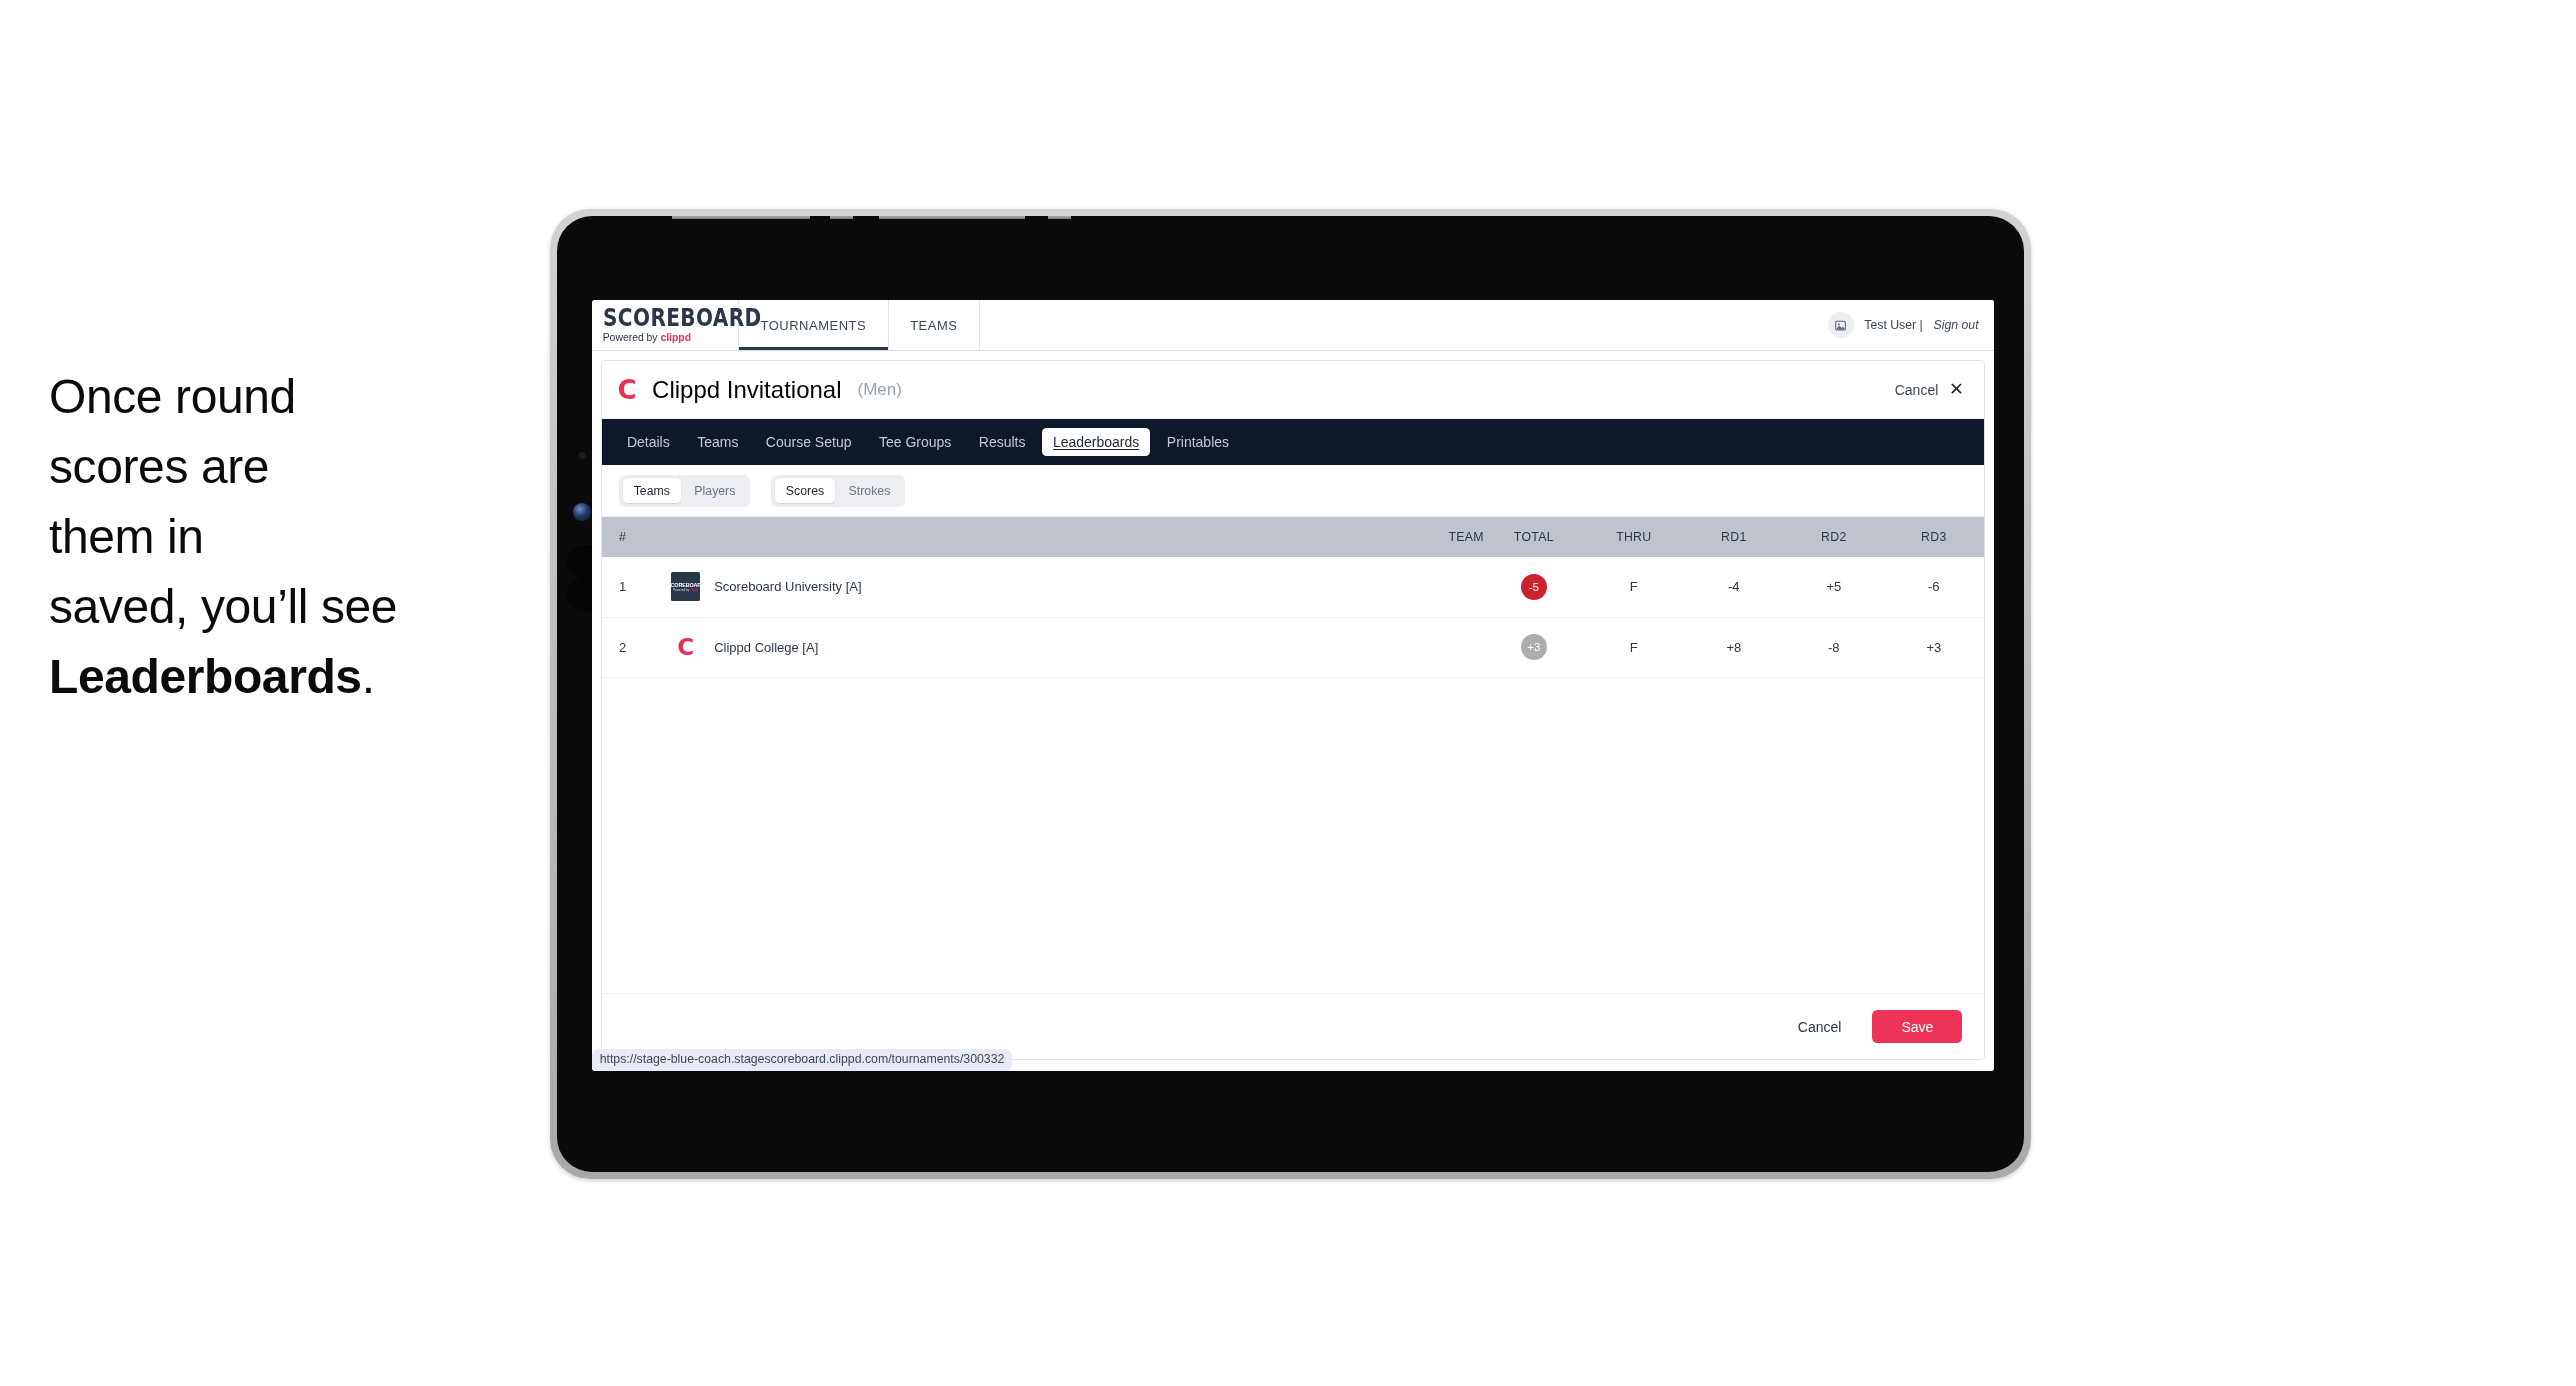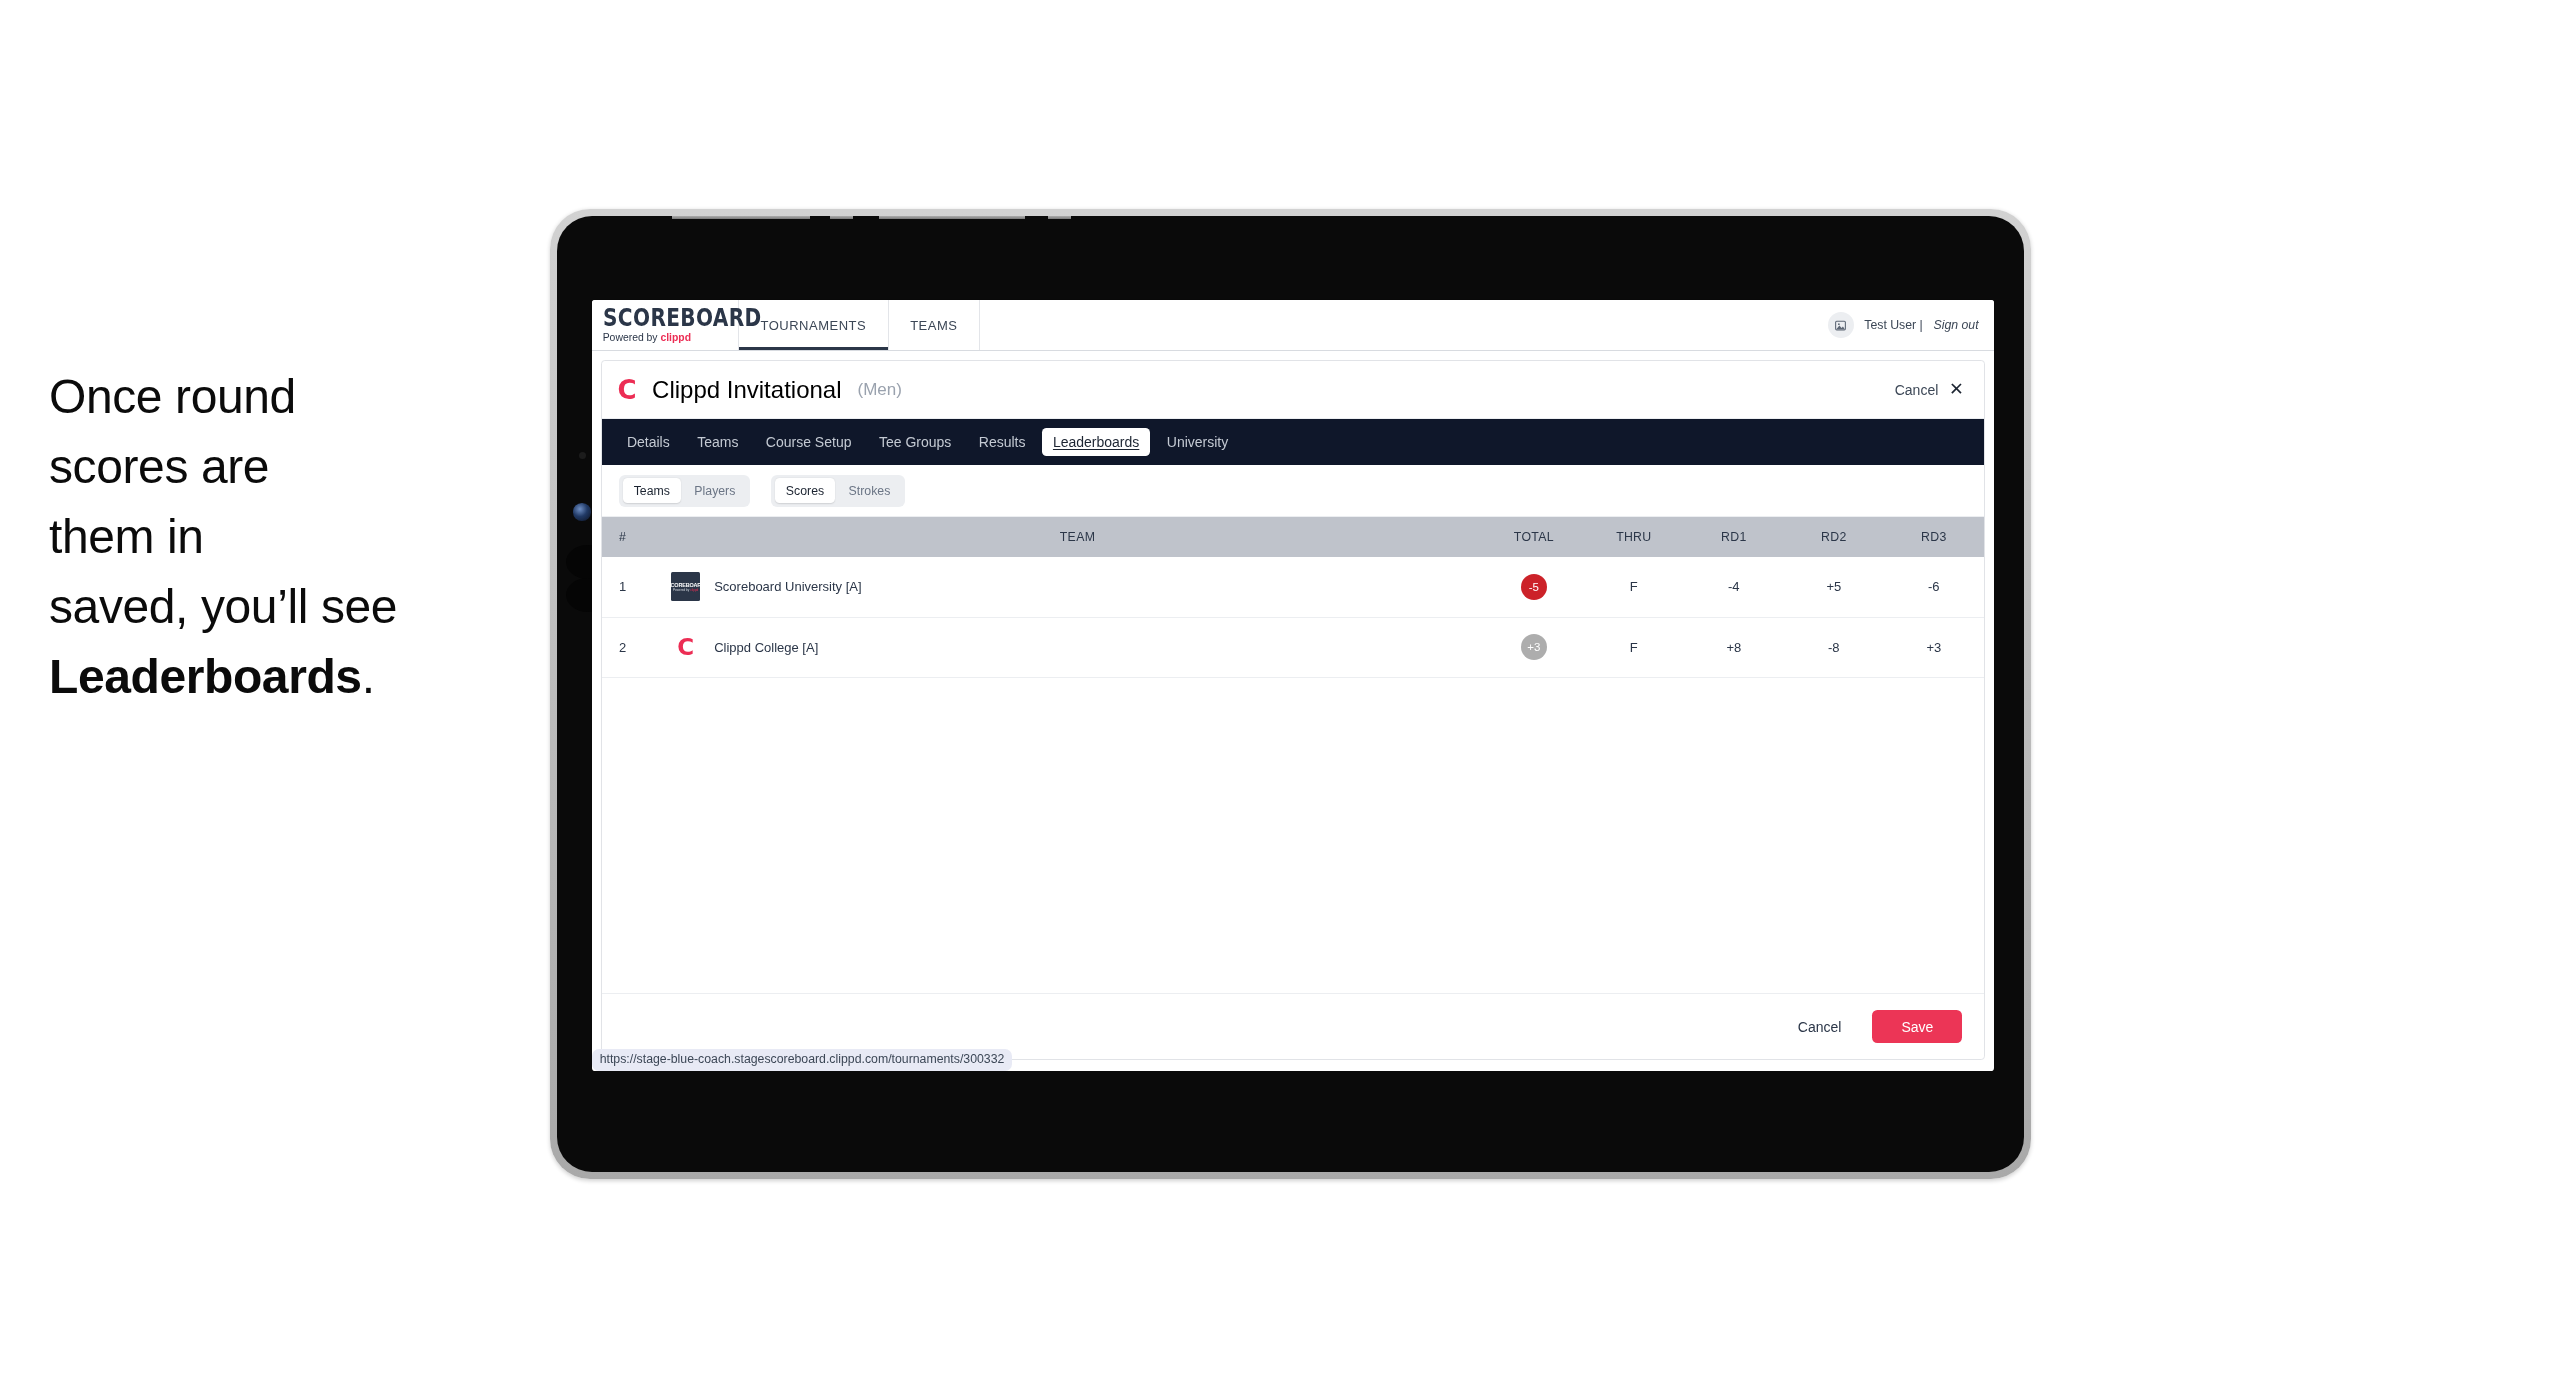--- a/index.html
+++ b/index.html
@@ -217,21 +217,21 @@
   .tbl { width: 100%; border-collapse: collapse; table-layout: fixed; }
   .tbl thead tr { background: #bfc3cb; height: 40px; }
   .tbl th {
     font-size: 12.3px; font-weight: 400; color: #2b3648;
     letter-spacing: 0.3px;
   }
   .tbl tbody tr { height: 60px; border-bottom: 0.8px solid #eceef1; }
   .tbl td { font-size: 13px; color: #2b3648; }
 
   .col-rank  { width: 41px;  text-align: center; }
-  .col-team  { width: auto;  text-align: center; padding-left: 28px; }
+  .col-team  { width: auto;  text-align: right; padding-left: 28px; }
   .col-total { width: 100px; text-align: center; }
   .col-thru  { width: 100px; text-align: center; }
   .col-rd    { width: 100px; text-align: center; }
 
   .team-cell { display: flex; align-items: center; gap: 14px; }
   .team-logo-sb {
     width: 29px; height: 29px;
     background: #2b3648;
     border-radius: 1.5px;
     display: flex; flex-direction: column;
@@ -361,21 +361,21 @@
             </div>
           </div>
 
           <div class="subnav">
             <div class="subnav-item"><span>Details</span></div>
             <div class="subnav-item"><span>Teams</span></div>
             <div class="subnav-item"><span>Course Setup</span></div>
             <div class="subnav-item"><span>Tee Groups</span></div>
             <div class="subnav-item"><span>Results</span></div>
             <div class="subnav-item active"><span>Leaderboards</span></div>
-            <div class="subnav-item"><span>University</span></div>
+            <div class="subnav-item"><span>Printables</span></div>
           </div>
 
           <div class="toggle-row">
             <div class="seg">
               <div class="seg-btn active"><span>Teams</span></div>
               <div class="seg-btn"><span>Players</span></div>
             </div>
             <div class="seg">
               <div class="seg-btn active"><span>Scores</span></div>
               <div class="seg-btn"><span>Strokes</span></div>

